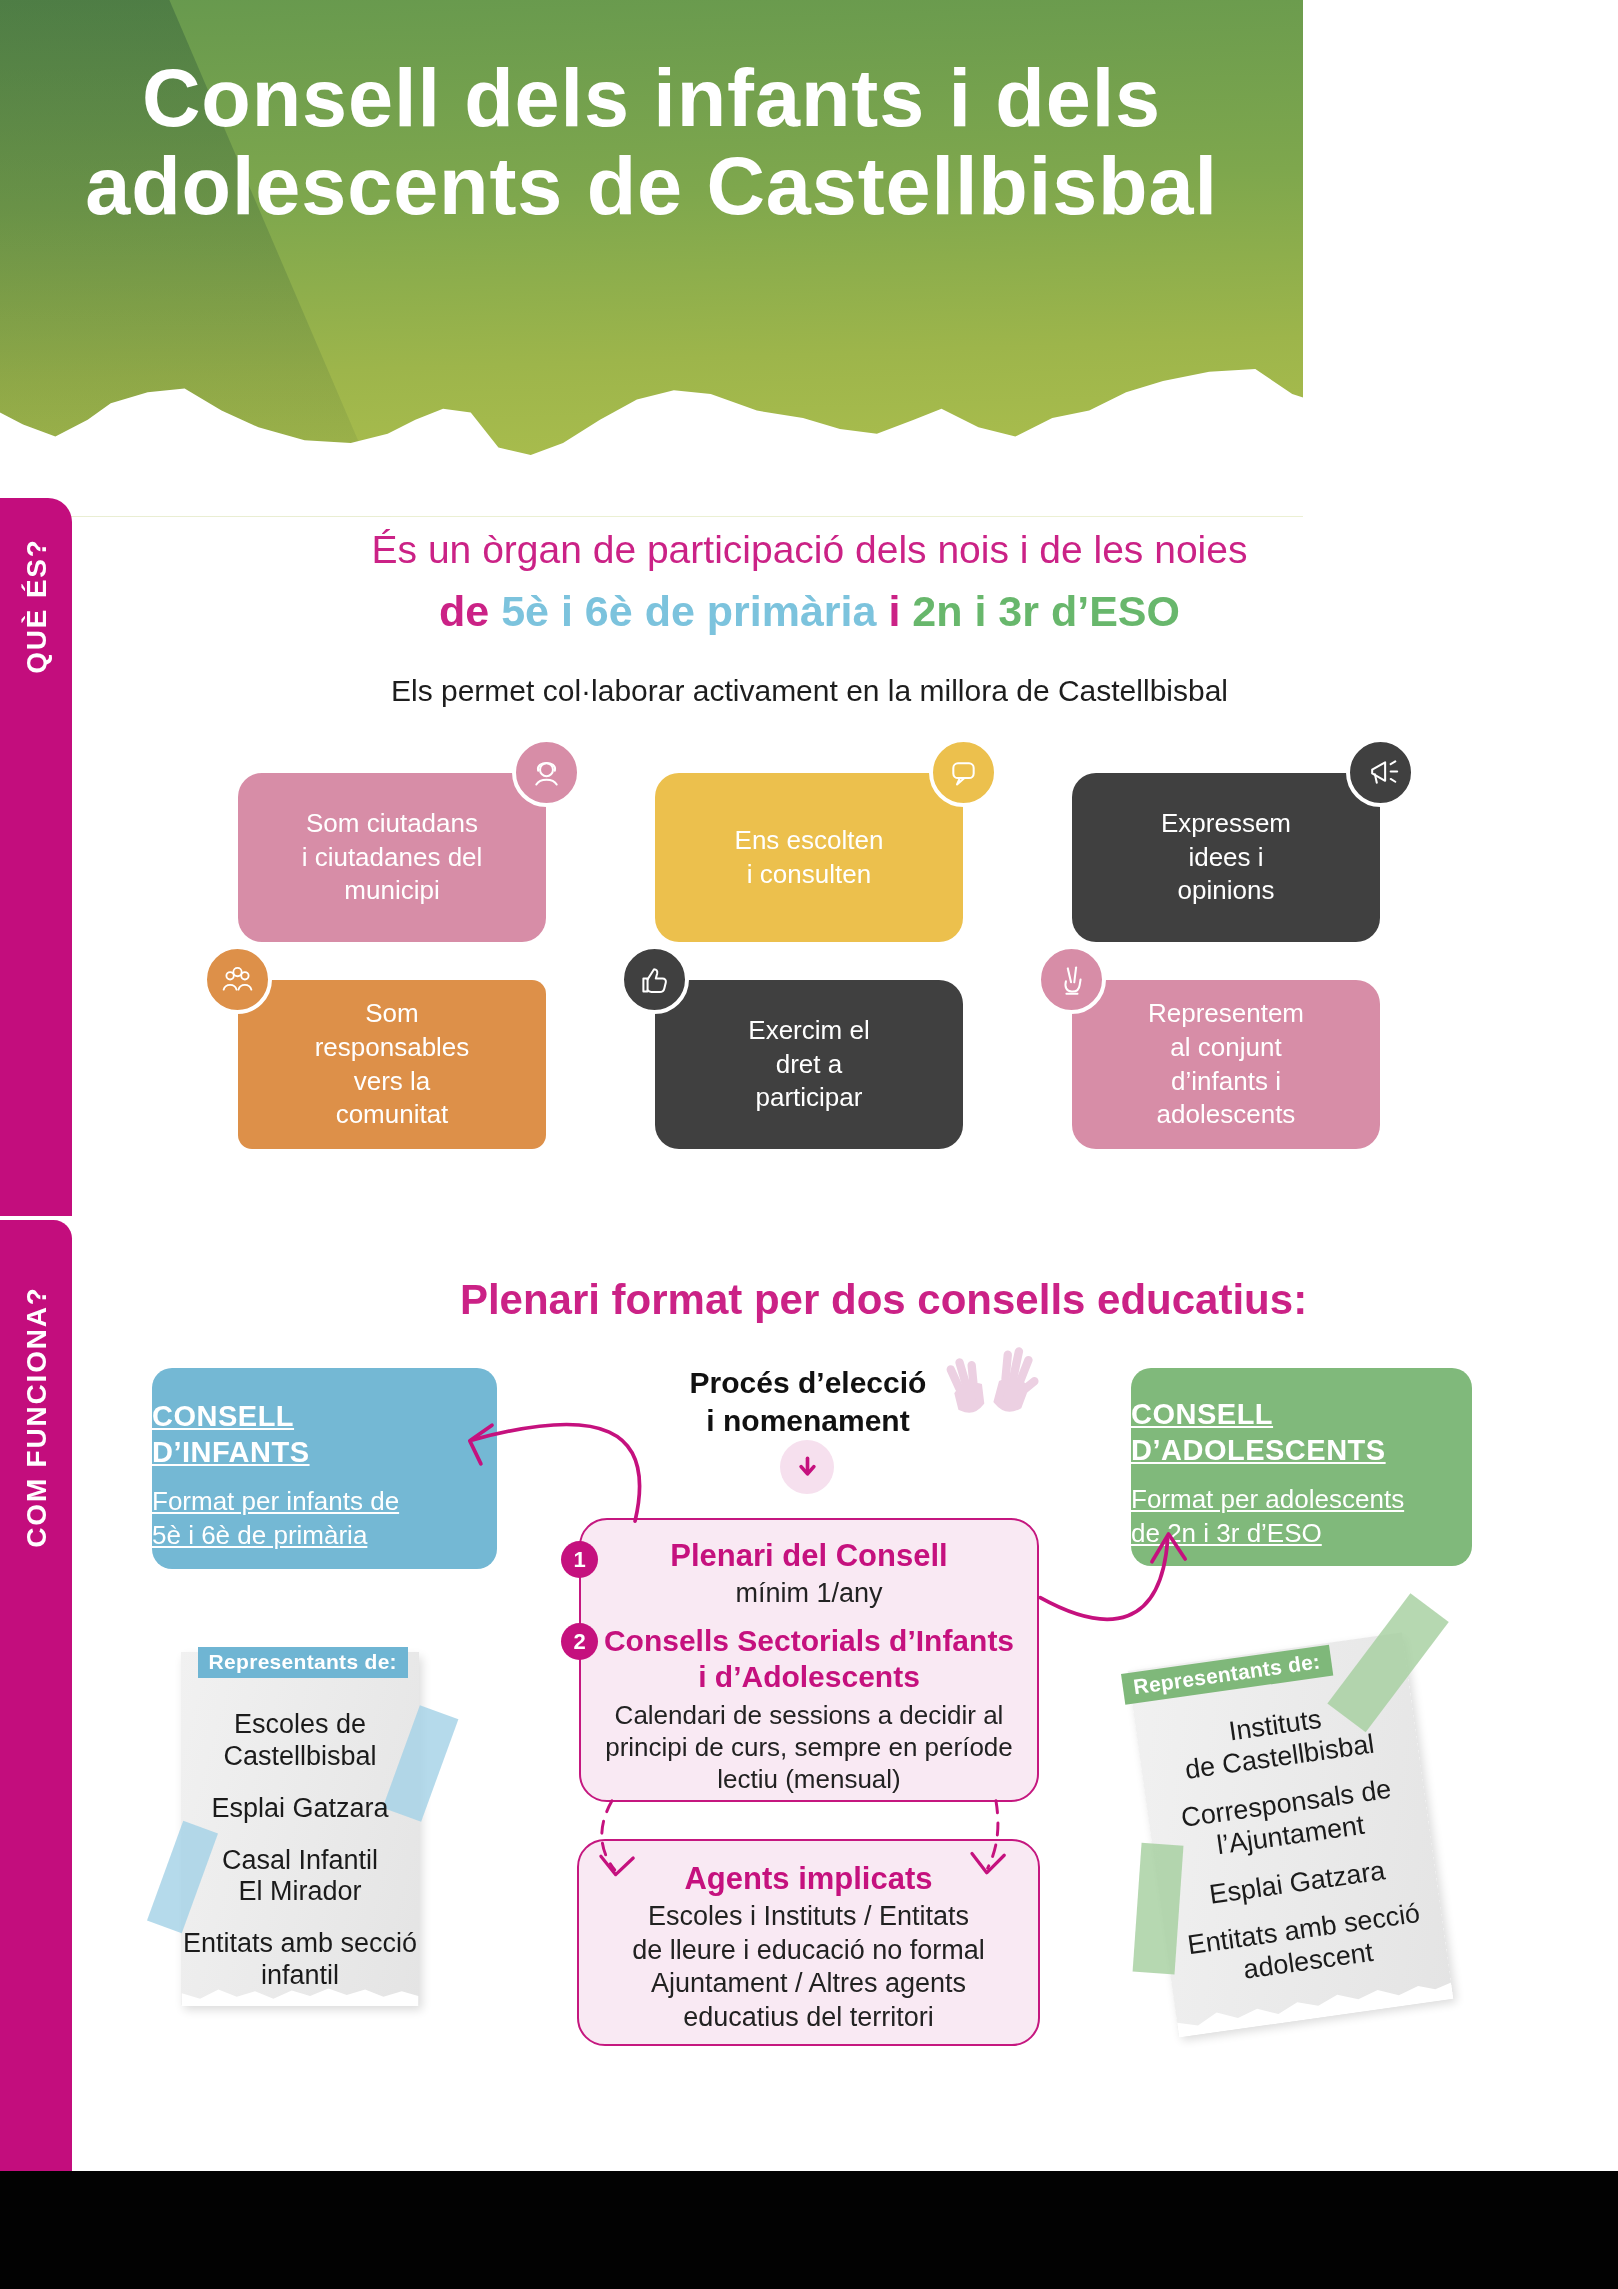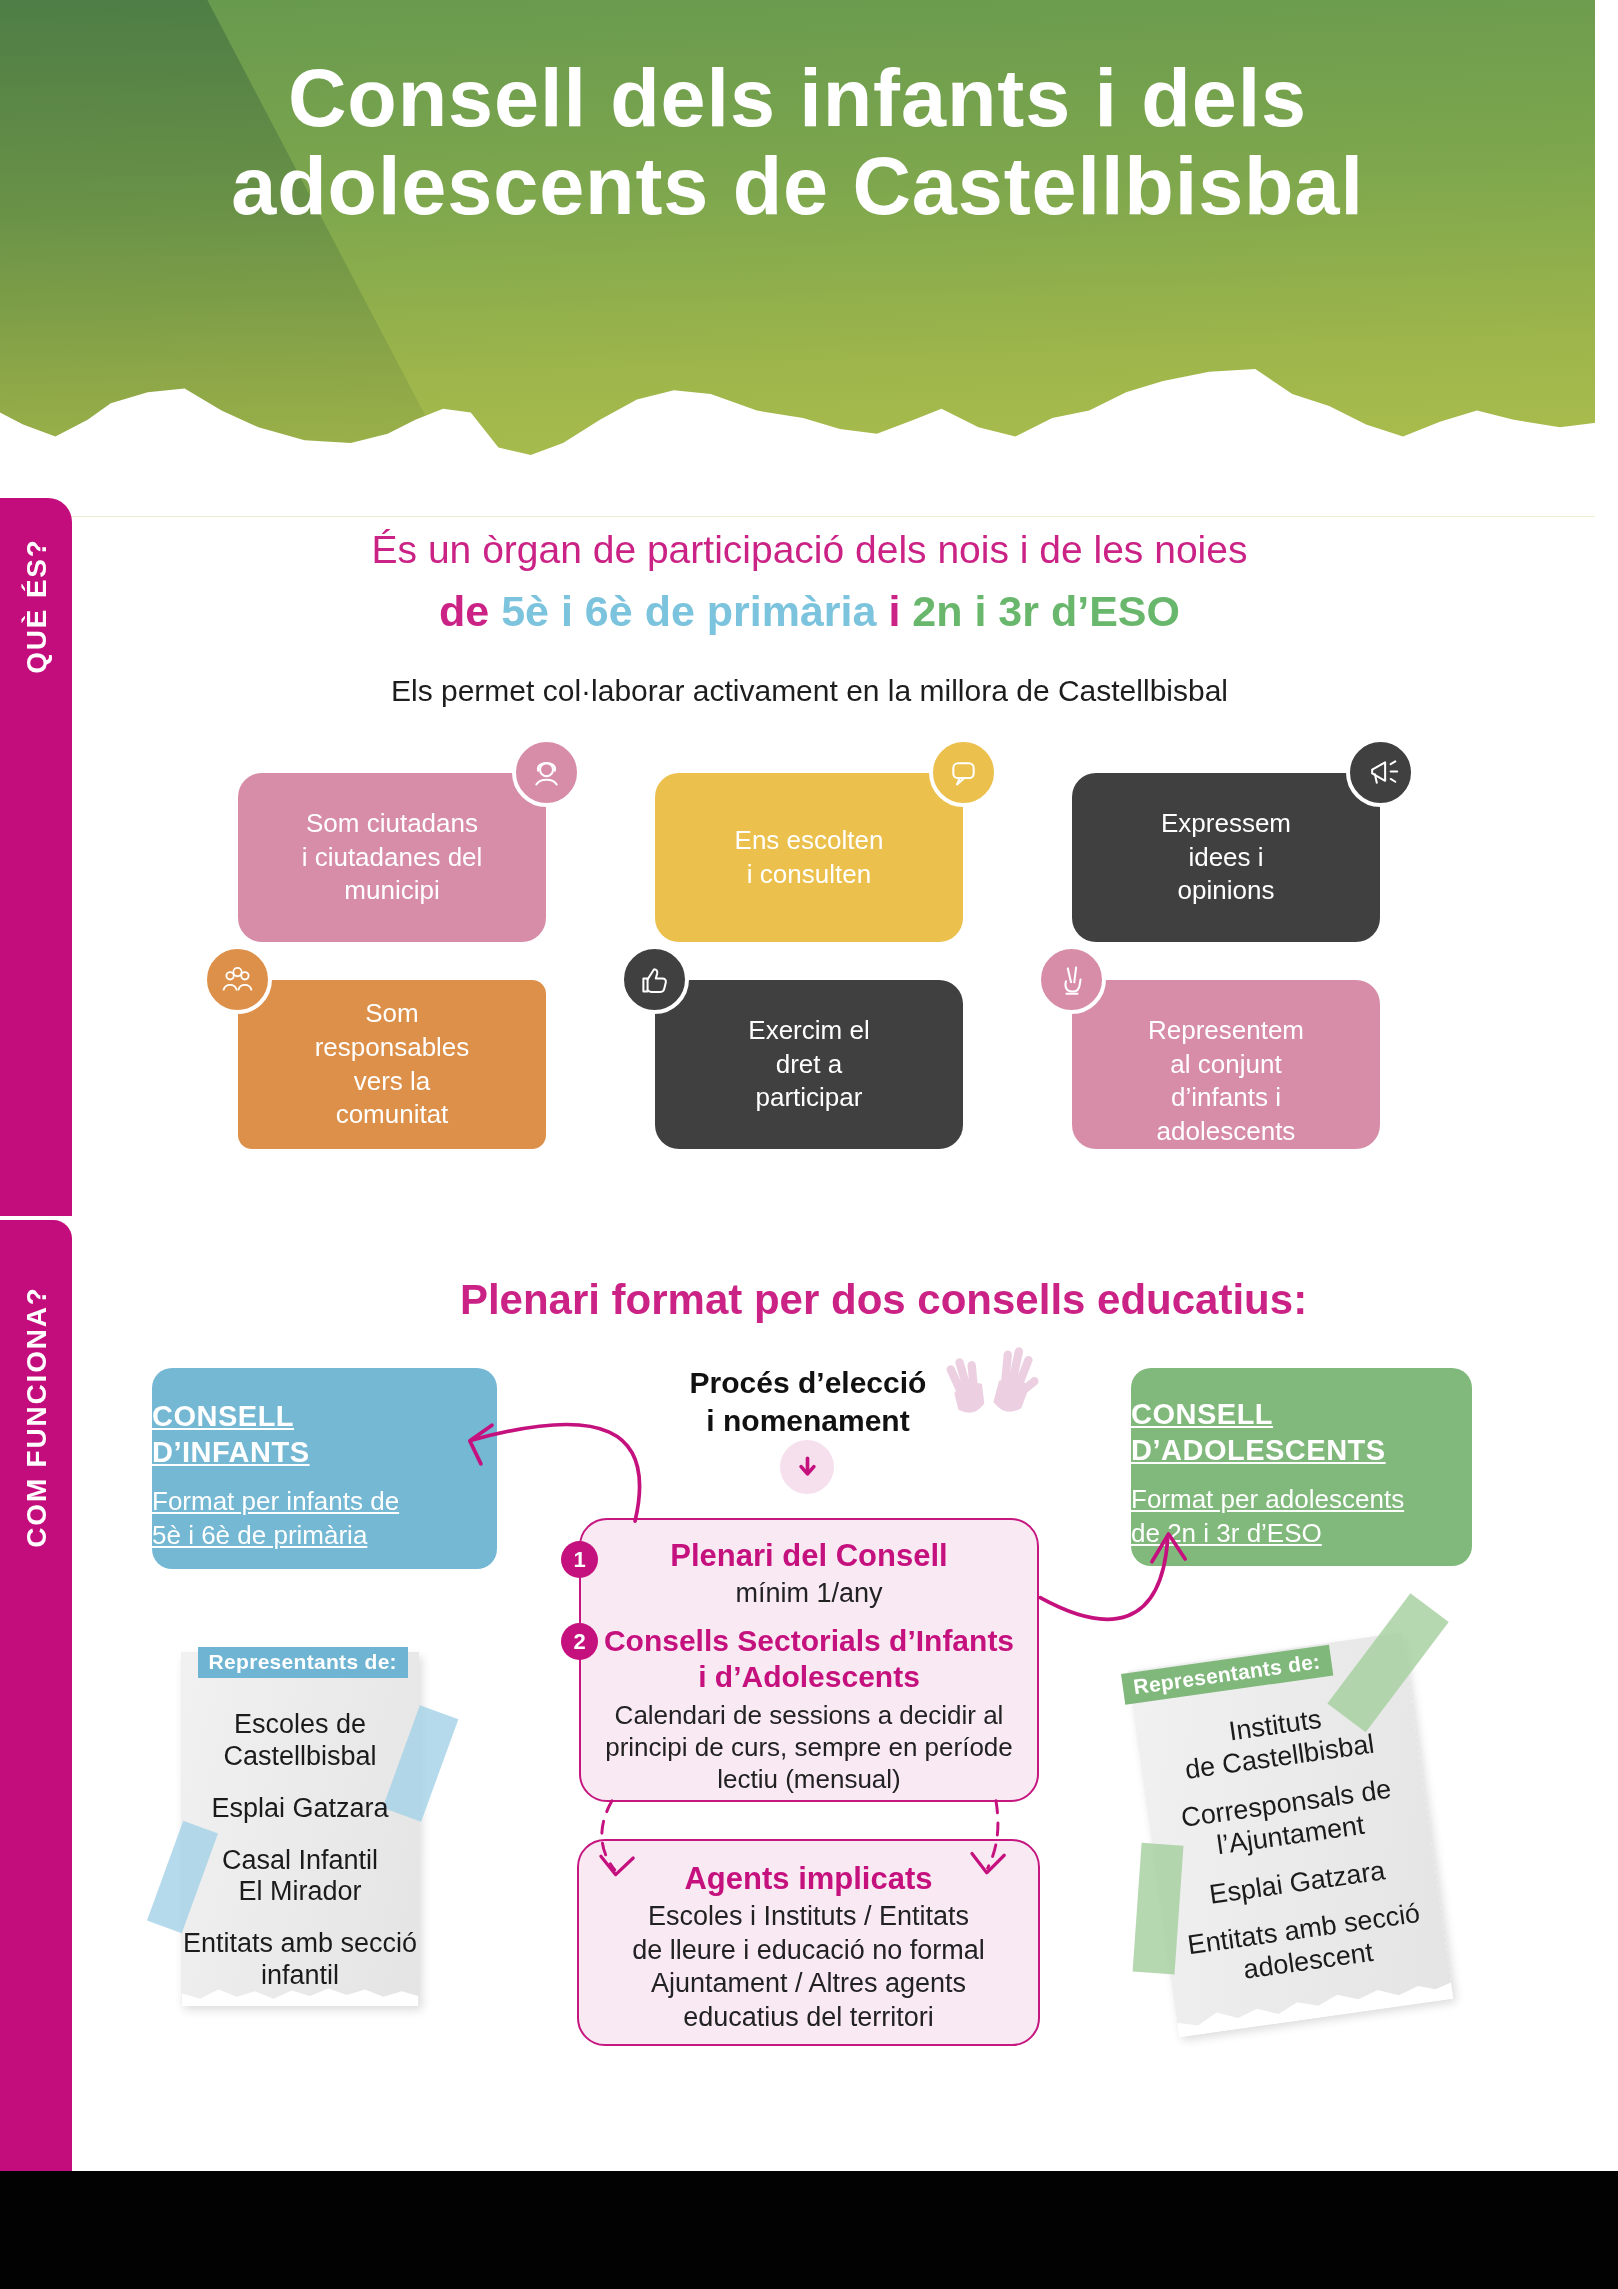--- a/index.html
+++ b/index.html
@@ -1,20 +1,20 @@
 <!DOCTYPE html>
 <html style="font-size:14.8px"><head>
 <meta charset="utf-8">
 <style>
   html,body{margin:0;padding:0;background:#fff;}
   .page{position:relative;width:1619px;height:2290px;background:#fff;overflow:hidden;
         font-family:"Liberation Sans",sans-serif;}
 
   
-  .header{position:absolute;left:0;top:0;width:1595px;height:517px;
+  .header{position:absolute;left:0;top:0;width:1303px;height:517px;
           background:linear-gradient(178deg,#67994e 0%,#7ea74d 38%,#9db54b 68%,#b1c24e 100%);}
   .header-dark{position:absolute;inset:0;
           clip-path:polygon(0 0,13% 0,30% 100%,0 100%);
           background:linear-gradient(to bottom,rgba(38,80,55,.38),rgba(120,140,55,.10));}
   .header-title{position:absolute;top:54px;left:0;width:100%;text-align:center;color:#fff;
           font-size:81px;font-weight:700;line-height:1.09;letter-spacing:0.9px;white-space:pre-line;}
   .tear{position:absolute;bottom:0;left:0;display:block;}
 
   
   .side{position:absolute;left:0;width:72px;background:#c30d7d;}
@@ -170,21 +170,21 @@
     <span>Exercim el
 dret a
 participar</span>
     <span class="ficon tl bg-purple">
       <svg width="37" height="37" viewBox="0 0 40 40" fill="none" stroke="#fff" stroke-width="2.2" stroke-linecap="round" stroke-linejoin="round">
         <path d="M8,19 h4.5 v14 H8 z"></path>
         <path d="M12.5,20 l7,-11 c2.5,0 4,1.8 3.4,4.5 L21.4,19 h7.2 c2.6,0 4.2,1.7 3.6,4.3 l-1.6,6.3 c-.6,2.6 -2.4,3.9 -5,3.9 H16.5 c-1.8,0 -3.1,-.7 -4,-1.9"></path>
       </svg>
     </span>
   </div>
-  <div class="fbox bg-pink" style="left:1072px;top:980px;align-items:flex-end;">
+  <div class="fbox bg-pink" style="left:1072px;top:980px;">
     <span>Representem
 al conjunt
 d’infants i
 adolescents</span>
     <span class="ficon tl bg-pink">
       <svg width="37" height="37" viewBox="0 0 40 40" fill="none" stroke="#fff" stroke-width="2.2" stroke-linecap="round" stroke-linejoin="round">
         <path d="M16,8 l3.5,15"></path>
           <path d="M25,7 l-2,16"></path>
         <path d="M14,22 c-1.8,6.5 .8,10.5 6,11 c5.2,.5 8.2,-2.5 8.8,-7 l1,-6"></path>
         <path d="M14.5,35.5 h12"></path>

